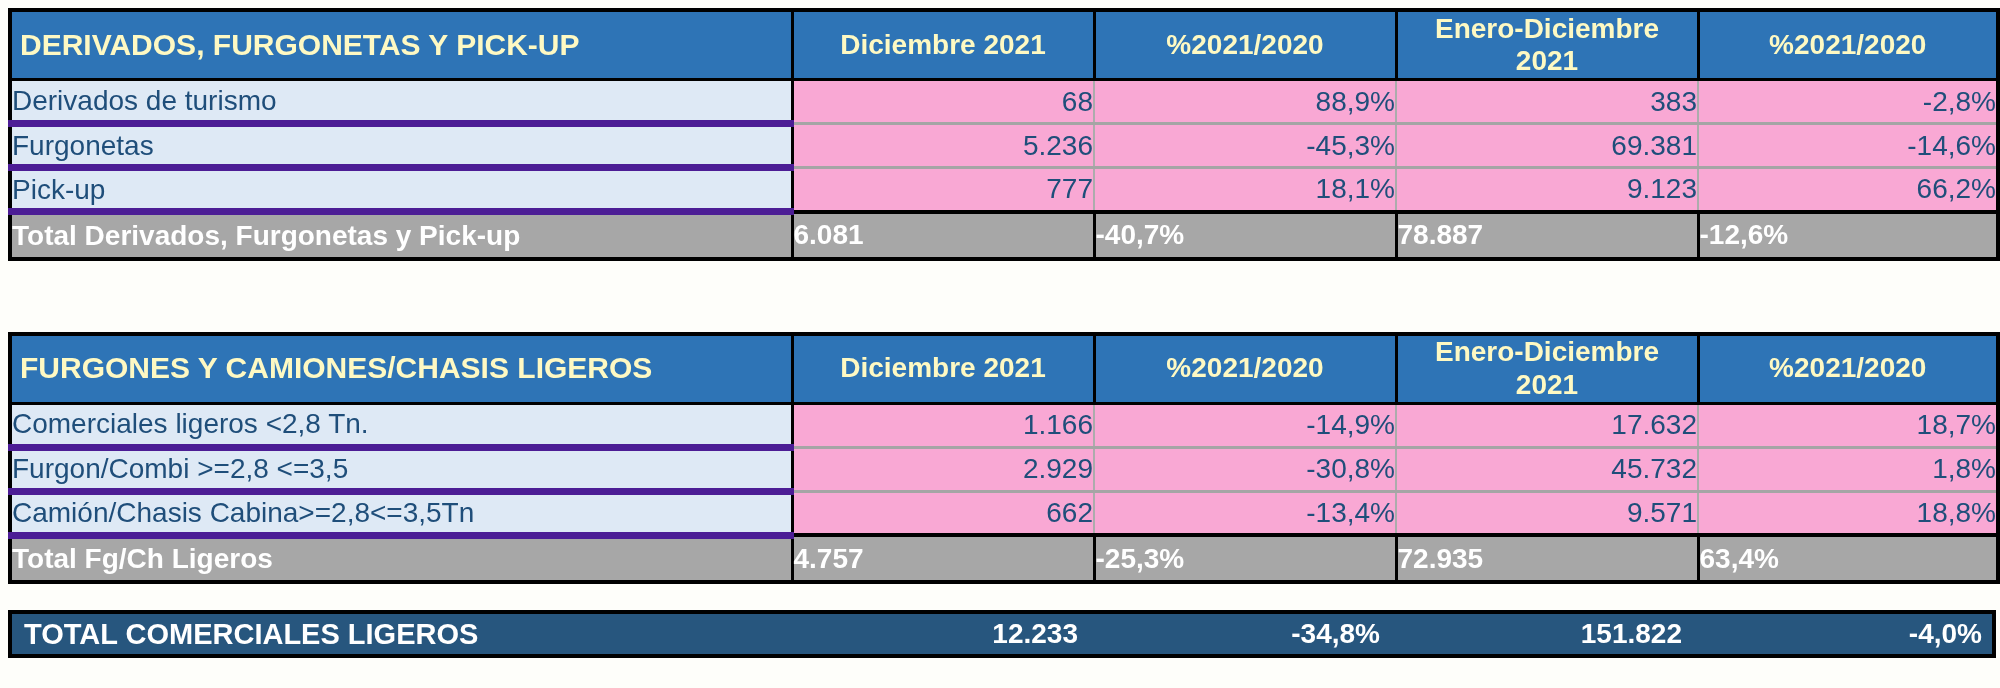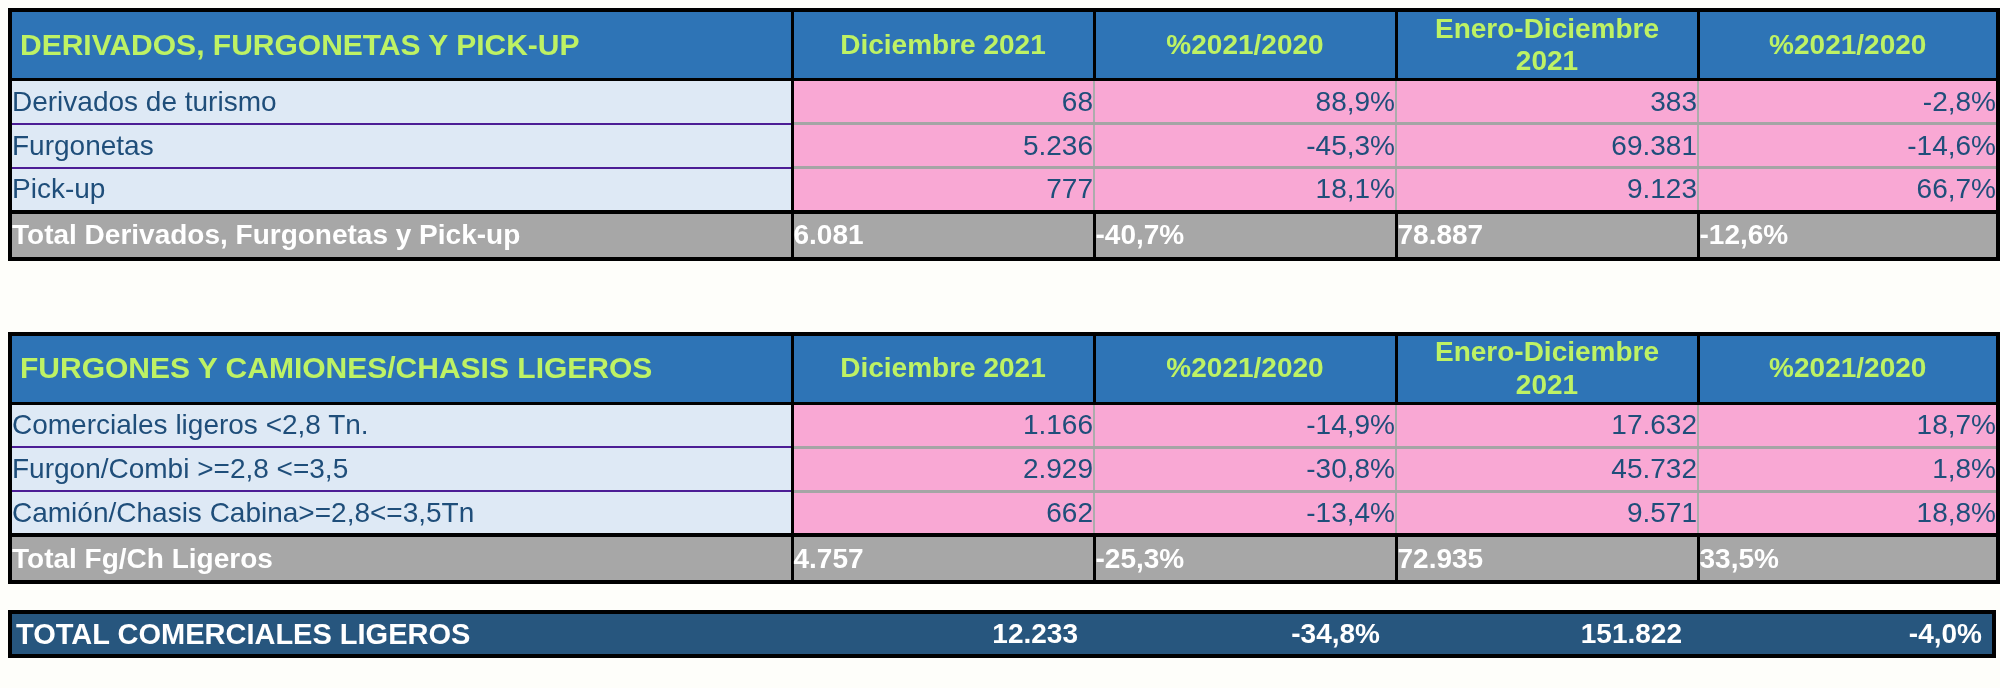--- a/index.html
+++ b/index.html
@@ -21,21 +21,21 @@
     table-layout: fixed;
     width: 1988px;
     border: 4px solid #000000;
     background: #FFFFFF;
   }
   table.data-table.second { margin-top: 71px; }
 
   
   tr.head-row th {
     background: #2E74B6;
-    color: #bef264;
+    color: #fef9c3;
     font-weight: bold;
     height: 66px;
     border: 3px solid #000000;
     padding: 0 8px;
     line-height: 1.15;
     vertical-align: middle;
   }
   th.title-cell {
     text-align: left;
     font-size: 30px;
@@ -52,21 +52,21 @@
     font-size: 28px;
     color: #1F4E7A;
     vertical-align: middle;
     padding: 0;
   }
   td.row-label {
     background: #DEE9F5;
     text-align: left;
     padding-left: 12px;
     border-right: 3px solid #000000;
-    border-bottom: 2px solid #4c1d95;
+    border-bottom: 7px solid #4c1d95;
   }
   td.num {
     background: #f9a8d4;
     text-align: right;
     padding-right: 10px;
     border-left: 2px solid #ACACAC;
     border-bottom: 3px solid #A5A5A5;
   }
 
   
@@ -99,21 +99,21 @@
     border: 4px solid #000000;
     background: #27567E;
     color: #FFFFFF;
     font-weight: bold;
     display: flex;
     align-items: center;
   }
   .grand-label {
     flex: 1 1 auto;
     font-size: 29px;
-    padding-left: 4px;
+    padding-left: 12px;
   }
   .grand-val {
     flex: 0 0 auto;
     width: 302px;
     box-sizing: border-box;
     text-align: right;
     padding-right: 10px;
     font-size: 28px;
   }
   .grand-val.last { width: 300px; }
@@ -153,21 +153,21 @@
         <td class="num">5.236</td>
         <td class="num">-45,3%</td>
         <td class="num">69.381</td>
         <td class="num">-14,6%</td>
       </tr>
       <tr class="data-row">
         <td class="row-label">Pick-up</td>
         <td class="num">777</td>
         <td class="num">18,1%</td>
         <td class="num">9.123</td>
-        <td class="num">66,7%</td>
+        <td class="num">66,2%</td>
       </tr>
       <tr class="total-row">
         <td class="total-label">Total Derivados, Furgonetas y Pick-up</td>
         <td class="total-num">6.081</td>
         <td class="total-num">-40,7%</td>
         <td class="total-num">78.887</td>
         <td class="total-num">-12,6%</td>
       </tr>
     </tbody>
   </table>
@@ -209,21 +209,21 @@
         <td class="num">662</td>
         <td class="num">-13,4%</td>
         <td class="num">9.571</td>
         <td class="num">18,8%</td>
       </tr>
       <tr class="total-row">
         <td class="total-label">Total Fg/Ch Ligeros</td>
         <td class="total-num">4.757</td>
         <td class="total-num">-25,3%</td>
         <td class="total-num">72.935</td>
-        <td class="total-num">33,5%</td>
+        <td class="total-num">63,4%</td>
       </tr>
     </tbody>
   </table>
 
   <div class="grand-bar">
     <div class="grand-label">TOTAL COMERCIALES LIGEROS</div>
     <div class="grand-val">12.233</div>
     <div class="grand-val">-34,8%</div>
     <div class="grand-val">151.822</div>
     <div class="grand-val last">-4,0%</div>

